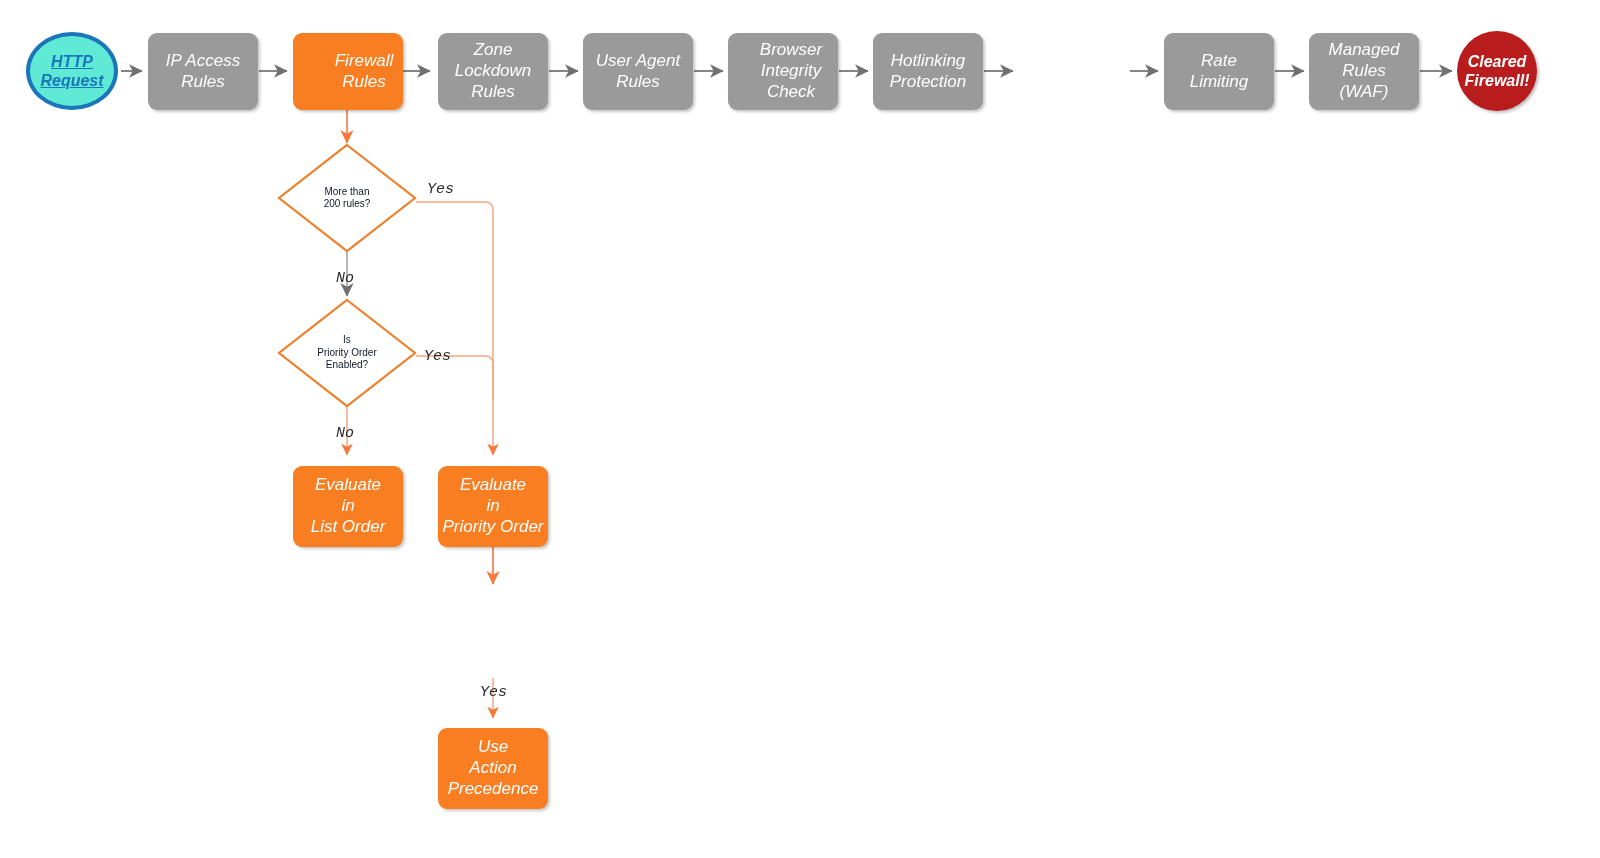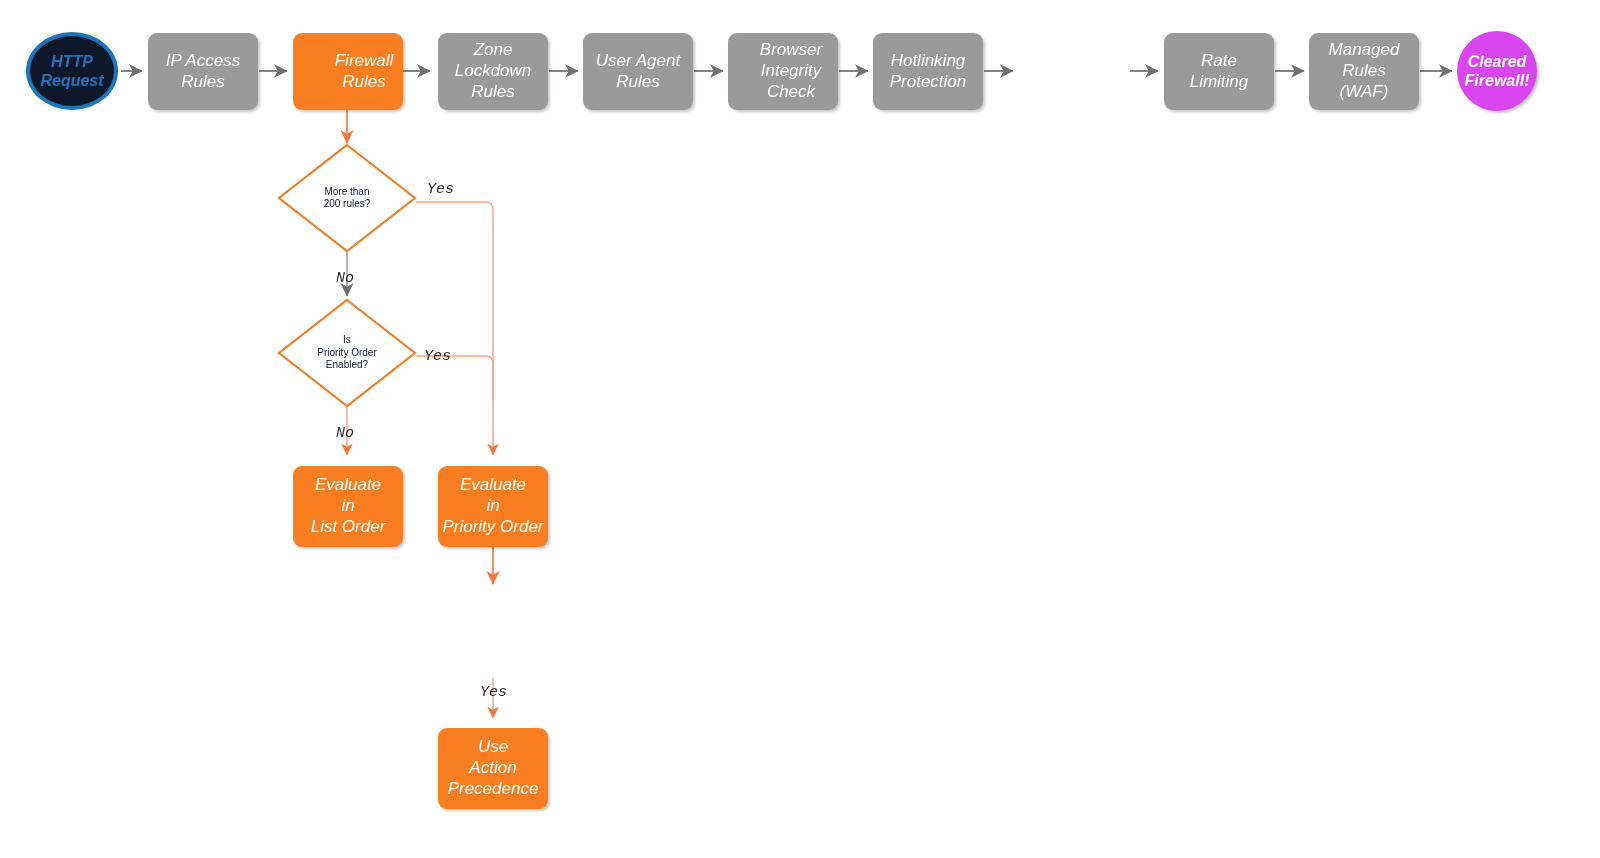--- a/index.html
+++ b/index.html
@@ -48,26 +48,27 @@
   .box.orange { background: #f97e22; }
   
   .circle {
     border-radius: 50%;
     font-style: italic;
     font-weight: bold;
     font-size: 16px;
     line-height: 1.2;
   }
   .circle.hollow {
-    background: #0f172a;
+    background: #5eead4;
     border: 4px solid #1b75bb;
     color: #1b75bb;
+    text-decoration: underline;
   }
   .circle.filled {
-    background: #d946ef;
+    background: #b91c1c;
     color: #ffffff;
     box-shadow: 2px 2px 3px rgba(0,0,0,0.25);
   }
   
   .diamond {
     background: transparent;
   }
   .diamond svg {
     position: absolute;
     left: 0; top: 0;

